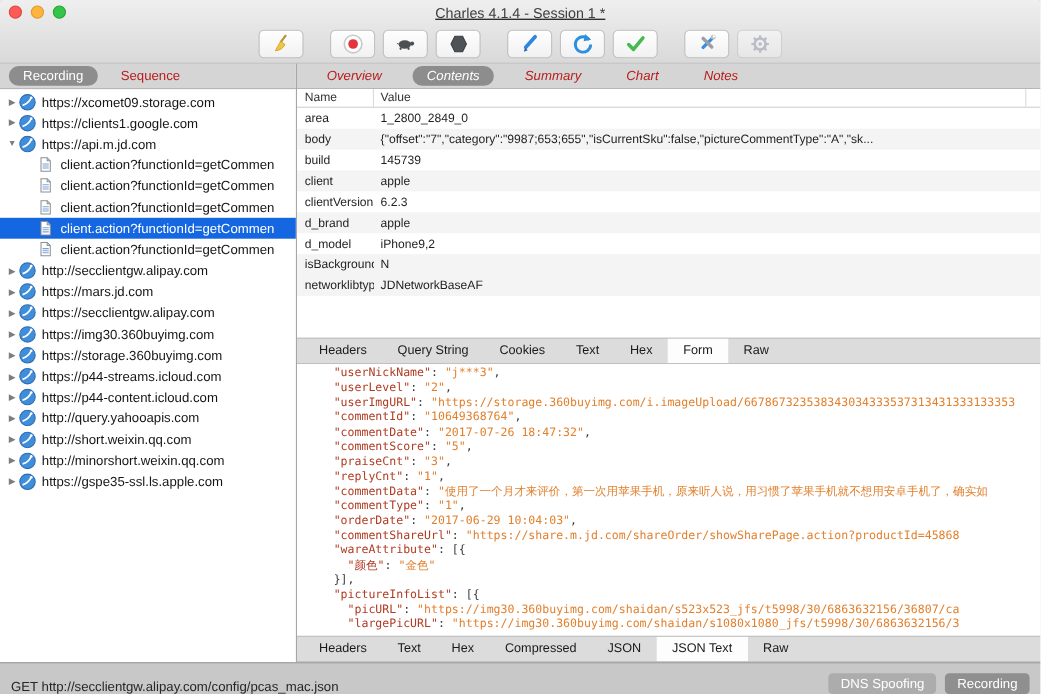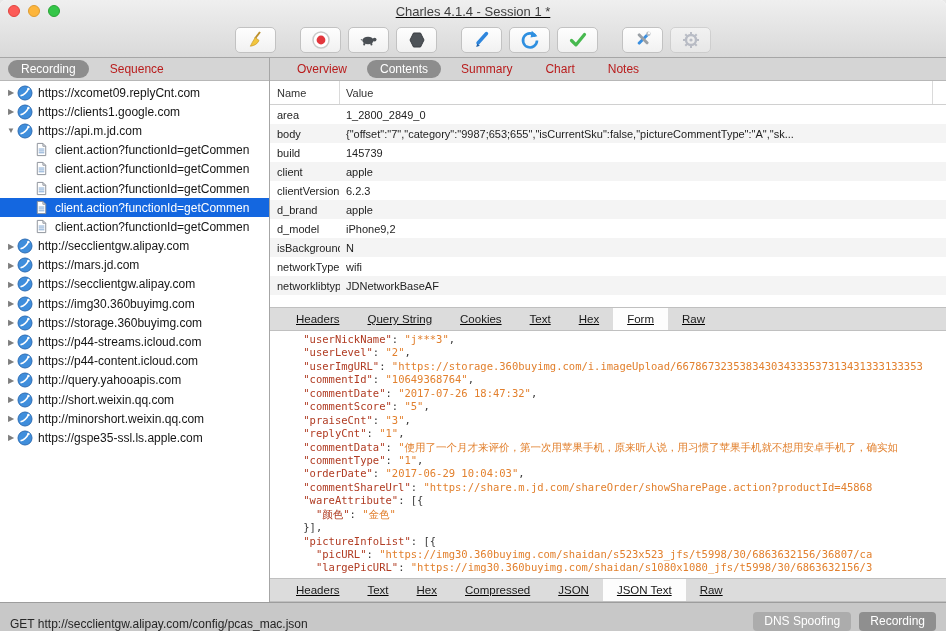--- a/index.html
+++ b/index.html
@@ -21,45 +21,45 @@
   .tbtn { width:41px; height:26px; background:linear-gradient(#fefefe,#f1f1f1); border:1px solid #c2c2c2; border-radius:5px; display:flex; align-items:center; justify-content:center; padding:0; cursor:default; }
   .tbtn svg { display:block; }
   .tbtn.disabled { opacity:.55; }
 
   
   .content { flex:1; display:flex; min-height:0; }
   .sidebar { width:270px; flex:none; border-right:1px solid #a6a6a6; display:flex; flex-direction:column; background:#fff; }
   .mainpanel { flex:1; display:flex; flex-direction:column; min-width:0; background:#fff; }
 
   .tabbar { height:23px; background:#d5d5d5; border-bottom:1px solid #b7b7b7; display:flex; align-items:center; padding-left:8px; gap:8px; flex:none; }
-  .tabbar.main { padding-left:14px; gap:7px; }
+  .tabbar.main { padding-left:14px; gap:15px;font-style:italic; }
   .ptab { font-size:12px; color:#b91c1c; padding:2px 13px; border-radius:9px; white-space:nowrap; }
   .ptab.sel { background:#8d8d8d; color:#fff; }
 
   
   .tree { flex:1; overflow:hidden; padding-top:2px; }
   .trow { height:19.2px; display:flex; align-items:center; font-size:12px; color:#151515; white-space:nowrap; overflow:hidden; }
   .trow.sel { background:#1467e0; color:#fff; }
   .disc { width:12px; flex:none; margin-left:5px; font-size:8px; color:#7d7d7d; text-align:center; }
   .trow .spacer { width:17px; flex:none; }
   .ticon { width:16px; height:16px; flex:none; margin-right:5px; }
 
   
   .kvarea { height:226px; flex:none; display:flex; flex-direction:column; overflow:hidden; }
-  .kvhead { height:24px; flex:none; display:flex; align-items:stretch; border-bottom:1px solid #d0d0d0; font-size:11px; color:#333; background:#fff; }
+  .kvhead { height:17px; flex:none; display:flex; align-items:stretch; border-bottom:1px solid #d0d0d0; font-size:11px; color:#333; background:#fff; }
   .kvhead .c1 { width:70px; flex:none; padding-left:7px; border-right:1px solid #dadada; display:flex; align-items:center; }
   .kvhead .c2 { flex:1; padding-left:6px; display:flex; align-items:center; }
   .kvhead .corner { width:14px; flex:none; border-left:1px solid #dadada; }
   .krow { height:19px; flex:none; display:flex; align-items:center; font-size:11px; color:#1e1e1e; }
   .krow.odd { background:#f4f4f4; }
   .krow .c1 { width:70px; flex:none; padding-left:7px; white-space:nowrap; overflow:hidden; }
   .krow .c2 { flex:1; padding-left:6px; white-space:nowrap; overflow:hidden; }
 
   
-  .seg { height:24px; flex:none; background:#dcdcdc; border-top:1px solid #c0c0c0; border-bottom:1px solid #c0c0c0; display:flex; align-items:stretch; padding-left:12px; font-size:11.5px;text-decoration:underline; }
+  .seg { height:24px; flex:none; background:#dcdcdc; border-top:1px solid #c0c0c0; border-bottom:1px solid #c0c0c0; display:flex; align-items:stretch; padding-left:6px; font-size:11.5px; }
   .stab { display:flex; align-items:center; padding:0 14px; color:#191919; white-space:nowrap; }
   .stab.sel { background:#fdfdfd; }
 
   
   .jsonview { flex:1; overflow:hidden; background:#fff; font-family:"DejaVu Sans Mono", monospace; font-size:10.5px; line-height:13.45px; padding:2px 0 0 8px; white-space:pre; }
   .jline { height:13.45px; overflow:hidden; white-space:pre; }
   .jline .k { color:#b03b22; }
   .jline .v { color:#e2802e; }
   .jline .p { color:#3a3a3a; }
 
@@ -187,21 +187,21 @@
           <span class="ptab">Sequence</span>
         </div>
       <div class="tree" id="tree">
           <div class="trow">
             <span class="disc">▶</span>
             <span class="ticon"><svg viewBox="0 0 16 16" width="16" height="16">
                 <circle cx="8" cy="8" r="7" fill="#3f8edc" stroke="#2f6db3"></circle>
                 <path d="M3.5 10.8 Q8.6 9.6 11.6 3.6" stroke="#fff" stroke-width="1.6" fill="none"></path>
                 <circle cx="11.4" cy="3.9" r="1.2" fill="#fff"></circle>
               </svg></span>
-            <span class="tlabel">https://xcomet09.replyCnt.com</span>
+            <span class="tlabel">https://xcomet09.storage.com</span>
           </div>
           <div class="trow">
             <span class="disc">▶</span>
             <span class="ticon"><svg viewBox="0 0 16 16" width="16" height="16">
                 <circle cx="8" cy="8" r="7" fill="#3f8edc" stroke="#2f6db3"></circle>
                 <path d="M3.5 10.8 Q8.6 9.6 11.6 3.6" stroke="#fff" stroke-width="1.6" fill="none"></path>
                 <circle cx="11.4" cy="3.9" r="1.2" fill="#fff"></circle>
               </svg></span>
             <span class="tlabel">https://clients1.google.com</span>
           </div>
@@ -427,24 +427,20 @@
               <span class="c2">apple</span>
             </div>
             <div class="krow">
               <span class="c1">d_model</span>
               <span class="c2">iPhone9,2</span>
             </div>
             <div class="krow odd">
               <span class="c1">isBackground</span>
               <span class="c2">N</span>
             </div>
-            <div class="krow">
-              <span class="c1">networkType</span>
-              <span class="c2">wifi</span>
-            </div>
             <div class="krow odd">
               <span class="c1">networklibtype</span>
               <span class="c2">JDNetworkBaseAF</span>
             </div>
           </div>
       </div>
 
       <div class="seg" id="request-tabs">
           <span class="stab">Headers</span>
           <span class="stab">Query String</span>

